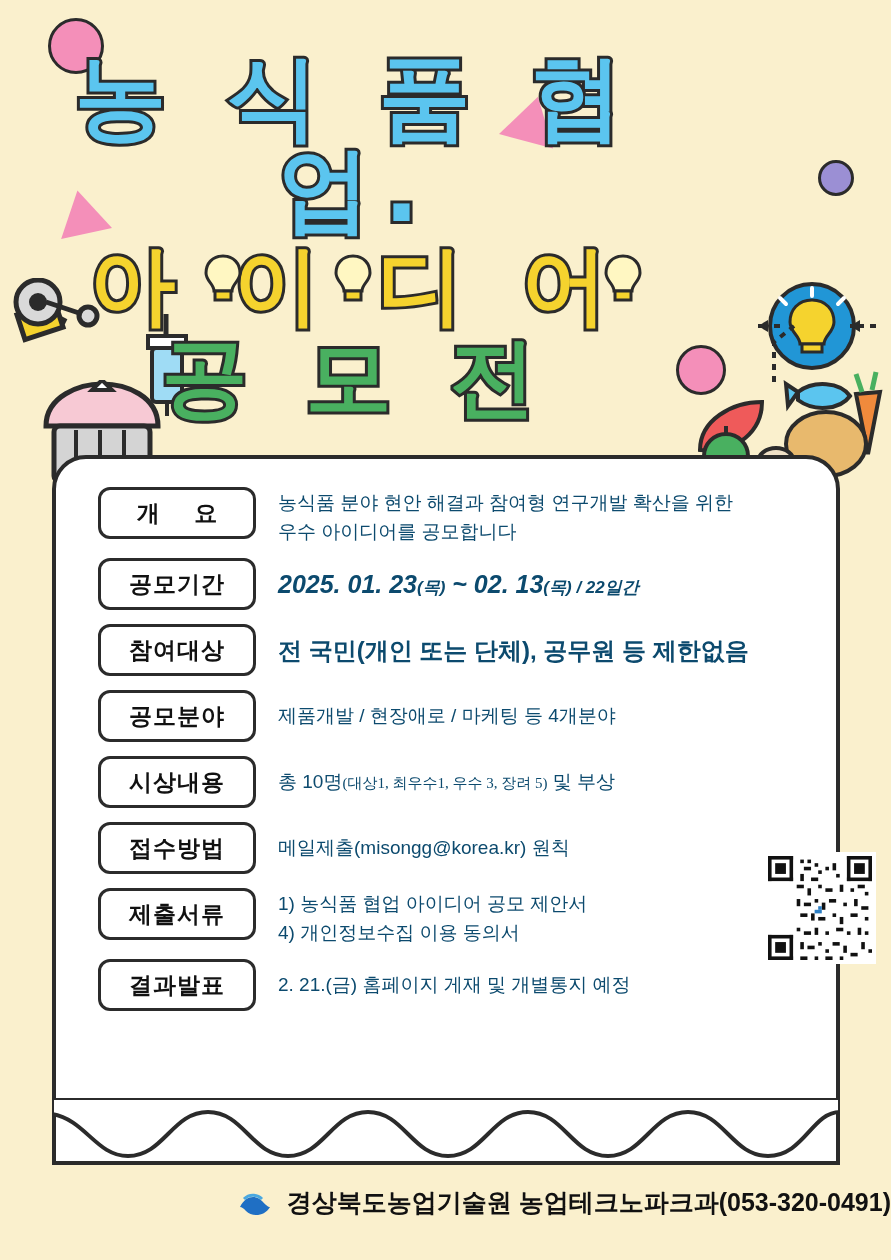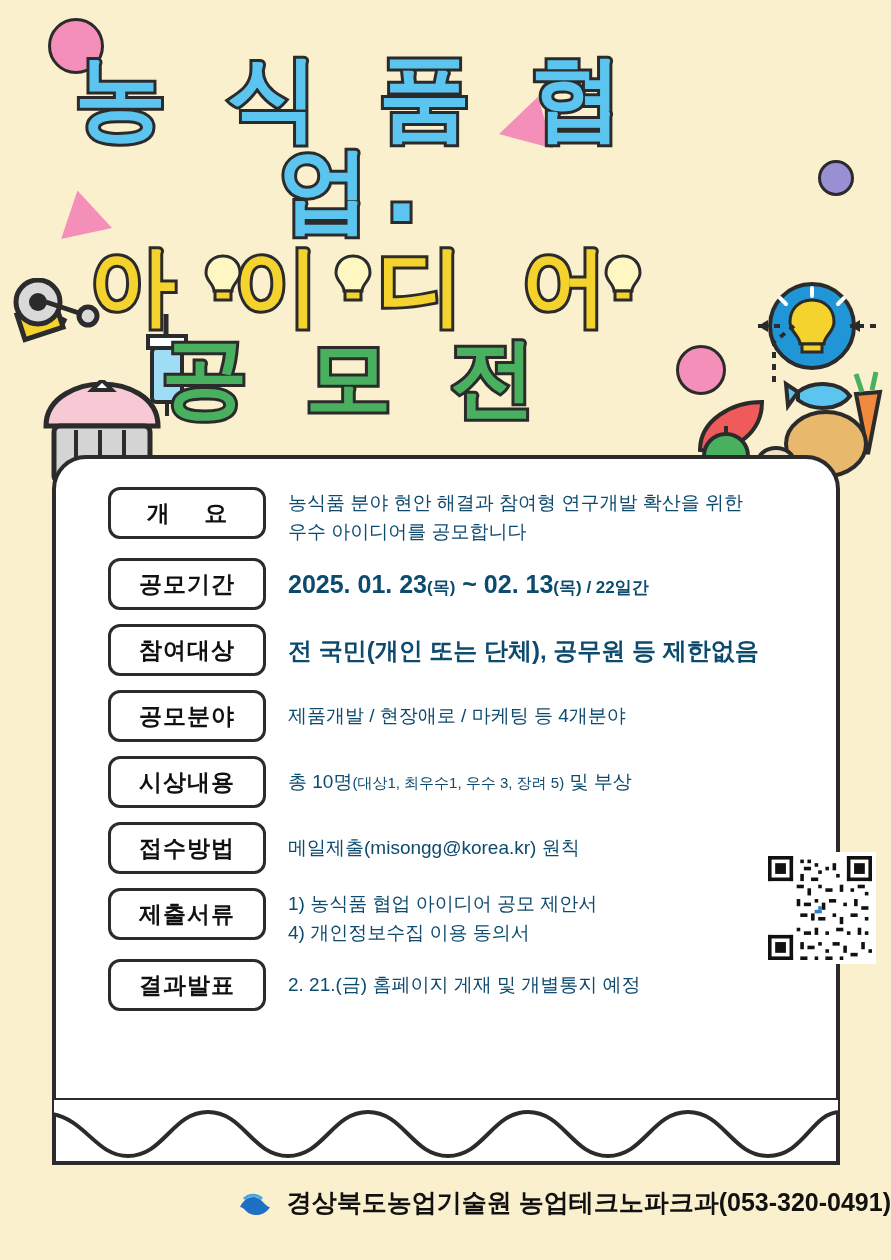--- a/index.html
+++ b/index.html
@@ -100,21 +100,21 @@
     left: 52px; top: 455px;
     width: 788px; height: 710px;
     background: #ffffff;
     border: 4px solid #2b2b2b;
     border-radius: 34px 34px 0 0;
     box-sizing: border-box;
   }
 
   .rows {
     position: absolute;
-    left: 108px; top: 487px;
+    left: 98px; top: 487px;
     width: 700px;
   }
   .row {
     display: flex;
     align-items: flex-start;
     margin-bottom: 12px;
     min-height: 54px;
   }
   .tag {
     flex: 0 0 auto;
@@ -137,23 +137,24 @@
     padding-left: 22px;
     padding-top: 2px;
     font-size: 19px;
     color: #0c4a6e;
     line-height: 1.45;
   }
   .rowtext.big {
     font-size: 25px;
     font-weight: 700;
     padding-top: 8px;
+    font-style: italic;
   }
   .rowtext.big .sm { font-size: 17px; font-weight: 700; }
-  .rowtext .sm2 { font-size: 15px; }
+  .rowtext .sm2 { font-size: 15px; font-family: Liberation Serif, serif; }
   .rowtext.mid {
     font-size: 21px;
     font-weight: 700;
     padding-top: 10px;
   }
   .rowtext.mid .sm { font-size: 24px; font-weight: 700; }
   .rowtext.plain { padding-top: 12px; font-size: 19px; }
   .rowtext.two { padding-top: 2px; font-size: 19px; line-height: 1.5; }
 
   

